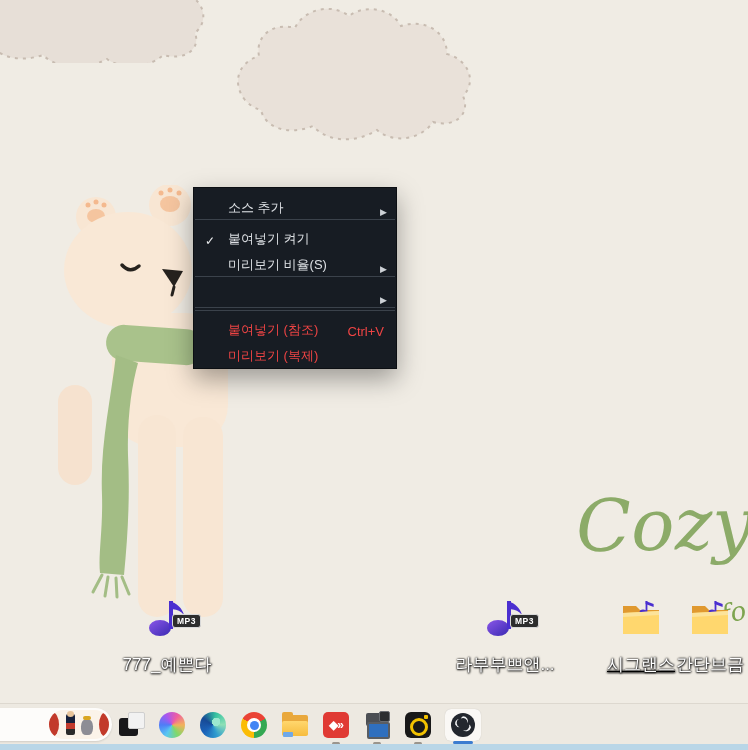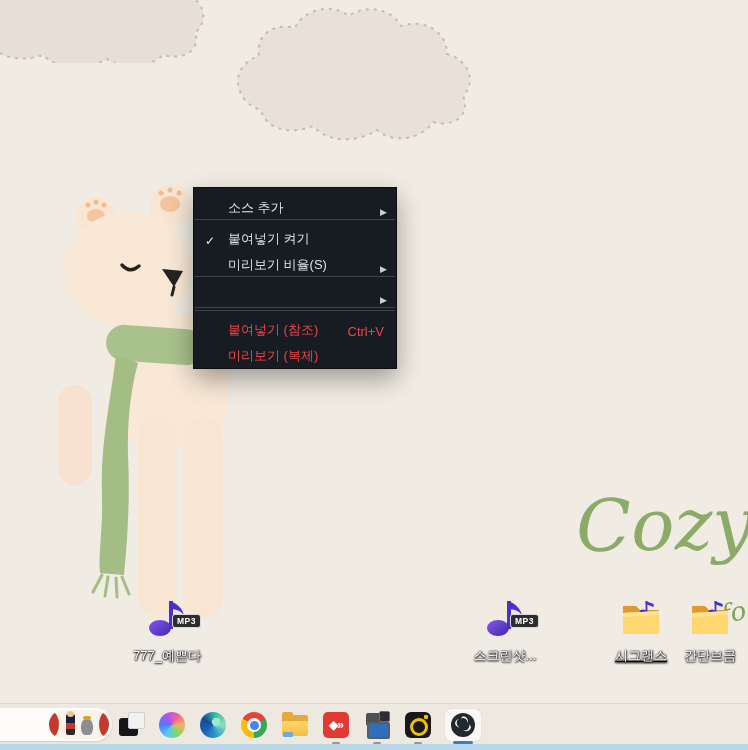--- a/index.html
+++ b/index.html
@@ -24,21 +24,21 @@
   .mi .chk{width:23px;font-size:12px;color:#e8eaec;}
   .mi .lbl{white-space:nowrap;}
   .mi .sc{margin-left:auto;color:#b9bdc2;font-size:13px;padding-right:4px;}
   .mi .arr{margin-left:auto;font-size:9px;color:#cdd1d6;padding-right:1px;}
   .mi.disabled,.mi.disabled .sc{color:#ef4444;}
   .msep{height:1px;background:#3b424b;margin:2px 1px;}
 
   
   .dicon{position:absolute;width:84px;display:flex;flex-direction:column;align-items:center;z-index:10;cursor:default;}
   .dicon .art{position:relative;width:44px;height:40px;}
-  .dicon .cap{margin-top:9px;font-size:13px;color:#fff;white-space:nowrap;
+  .dicon .cap{margin-top:15px;font-size:17px;color:#fff;white-space:nowrap;
       text-shadow:0 0 2px #000,0 1px 2px rgba(0,0,0,.9),1px 0 2px rgba(0,0,0,.7);}
   .mp3badge{position:absolute;left:3px;top:16px;background:#2d2d2d;border:1px solid #d9d9d9;
       border-radius:3px;color:#fff;font-size:8.5px;font-weight:bold;padding:1px 4px;letter-spacing:.5px;margin-left:24px;}
 
   
   .taskbar{position:absolute;left:0;top:703px;width:748px;height:41px;
       background:#ede9e1;border-top:1px solid #ddd8cf;z-index:100;}
   .search-pill{position:absolute;left:-18px;top:4px;width:130px;height:33px;border-radius:17px;
       background:#fdfcfa;box-shadow:0 1px 2px rgba(0,0,0,.12);}
   .doodle{position:absolute;right:3px;top:2px;width:60px;height:29px;border-radius:15px;
@@ -148,21 +148,21 @@
 
 <div class="dicon" style="left:463px;top:598px;">
   <div class="art">
     <svg width="44" height="40" viewBox="0 0 44 40">
       <ellipse cx="15" cy="30" rx="11" ry="8" fill="url(#ng1)"></ellipse>
       <rect x="24" y="3" width="4" height="28" fill="#4b2fd0"></rect>
       <path d="M24,3 C32,5 37,10 39,17 C35,12 29,10 24,12 Z" fill="#4b2fd0"></path>
     </svg>
     <div class="mp3badge">MP3</div>
   </div>
-  <div class="cap">스크린샷...</div>
+  <div class="cap">라부부쁘앤...</div>
 </div>
 
 <div class="dicon" style="left:599px;top:598px;text-decoration:underline;">
   <div class="art">
     <svg width="44" height="40" viewBox="0 0 44 40">
       <path d="M4,8 h13 l4,4 h19 v24 h-36 z" fill="#e0992f"></path>
       <g fill="#4a2fd0">
           <ellipse cx="24" cy="14" rx="3.4" ry="2.6"></ellipse>
           <rect x="26.6" y="3" width="1.8" height="11"></rect>
           <path d="M26.6,3 l8,3 l0,3 l-8,-3 z"></path>

